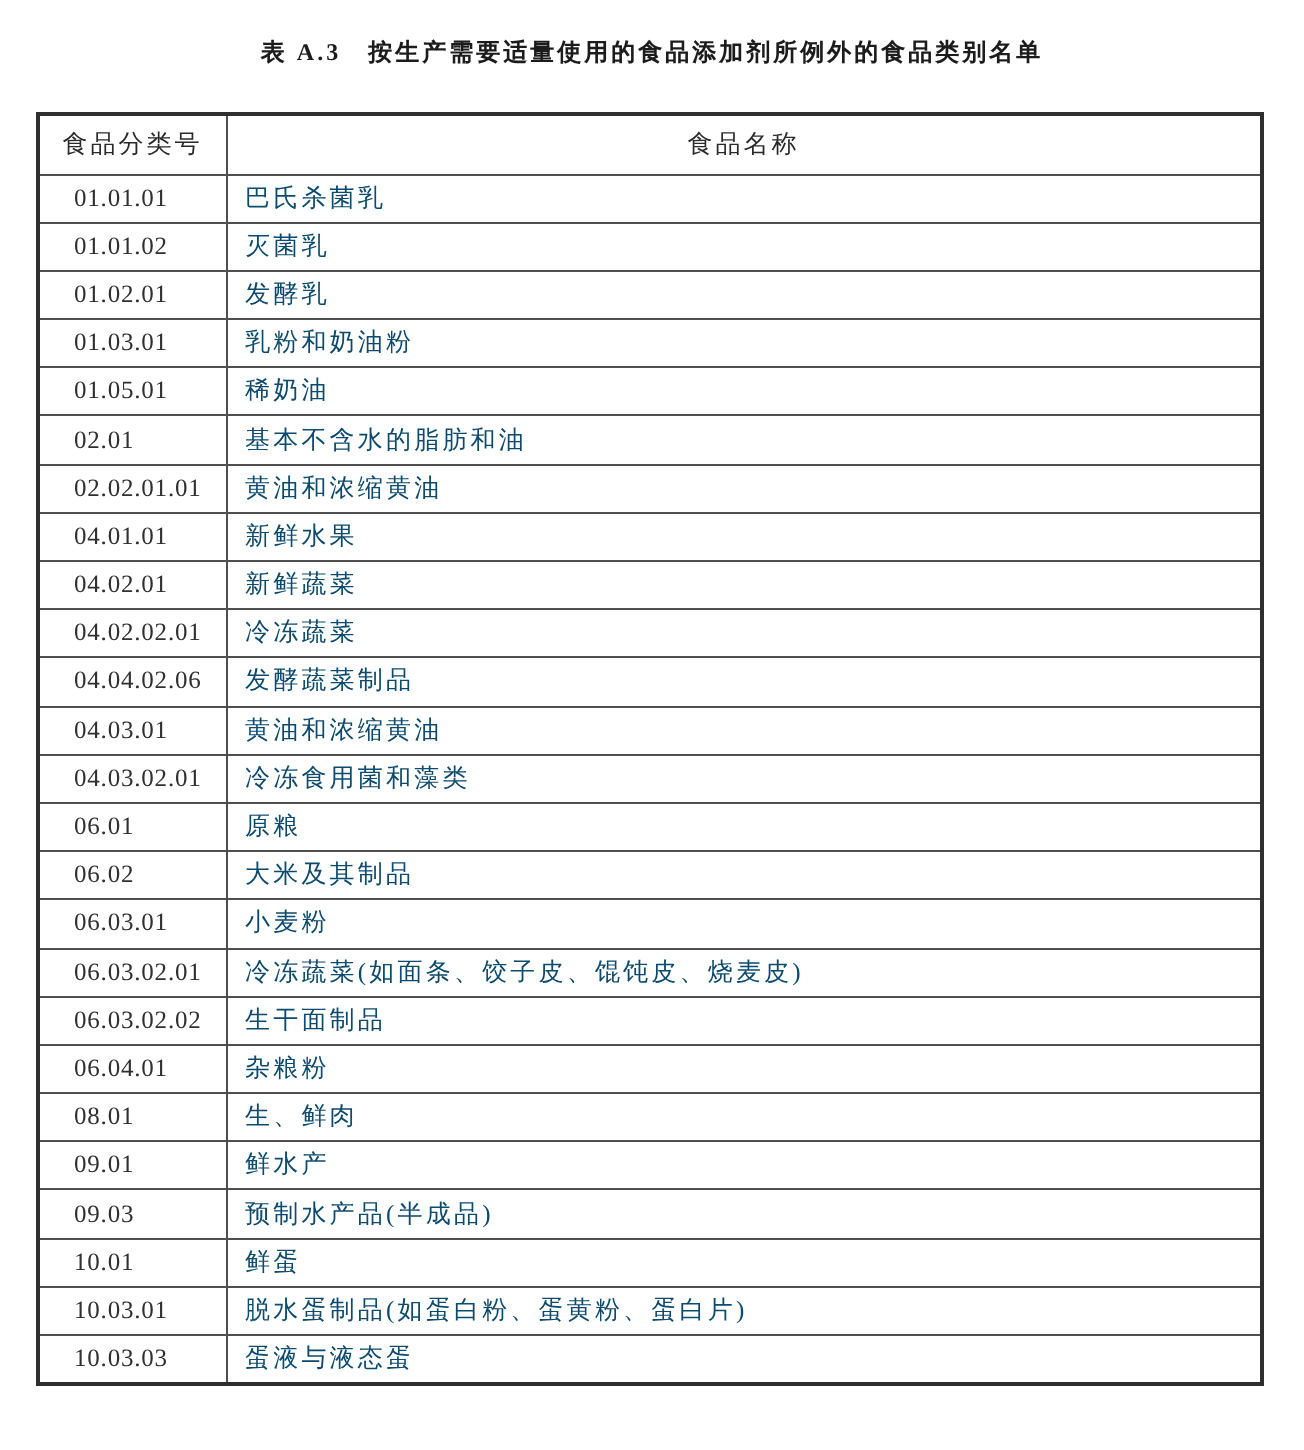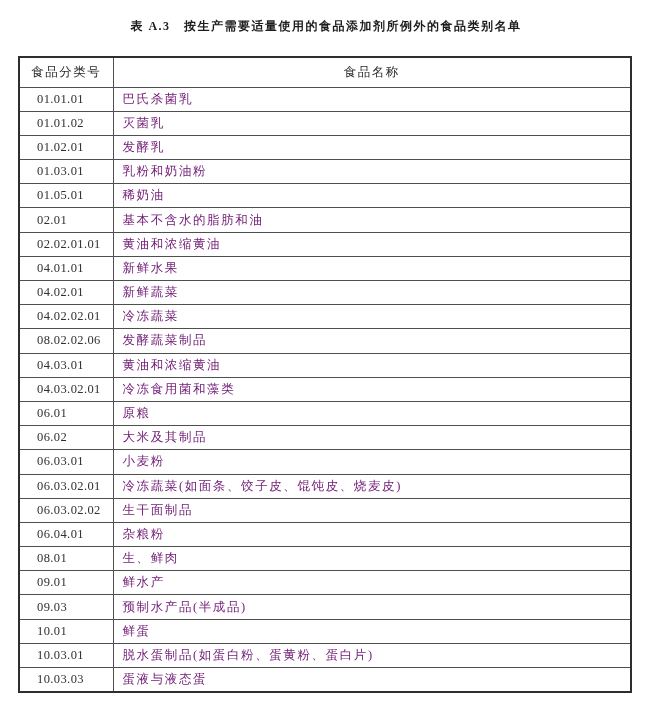--- a/index.html
+++ b/index.html
@@ -47,21 +47,21 @@
   }
   tbody td { height:24.2px; }
   td.code {
     padding-left:17px;
     letter-spacing:0.4px;
     color:#303030;
   }
   td.name {
     padding-left:9px;
     letter-spacing:1.6px;
-    color:#701a75;
+    color:#0c4a6e;
   }
 </style>
 </head>
 <body>
 
 <div class="doc-title">表 A.3　按生产需要适量使用的食品添加剂所例外的食品类别名单</div>
 
 <div class="table-wrap">
   <table>
     <colgroup>
@@ -109,21 +109,21 @@
         </tr>
         <tr>
           <td class="code">04.02.01</td>
           <td class="name">新鲜蔬菜</td>
         </tr>
         <tr>
           <td class="code">04.02.02.01</td>
           <td class="name">冷冻蔬菜</td>
         </tr>
         <tr>
-          <td class="code">08.02.02.06</td>
+          <td class="code">04.04.02.06</td>
           <td class="name">发酵蔬菜制品</td>
         </tr>
         <tr>
           <td class="code">04.03.01</td>
           <td class="name">黄油和浓缩黄油</td>
         </tr>
         <tr>
           <td class="code">04.03.02.01</td>
           <td class="name">冷冻食用菌和藻类</td>
         </tr>

